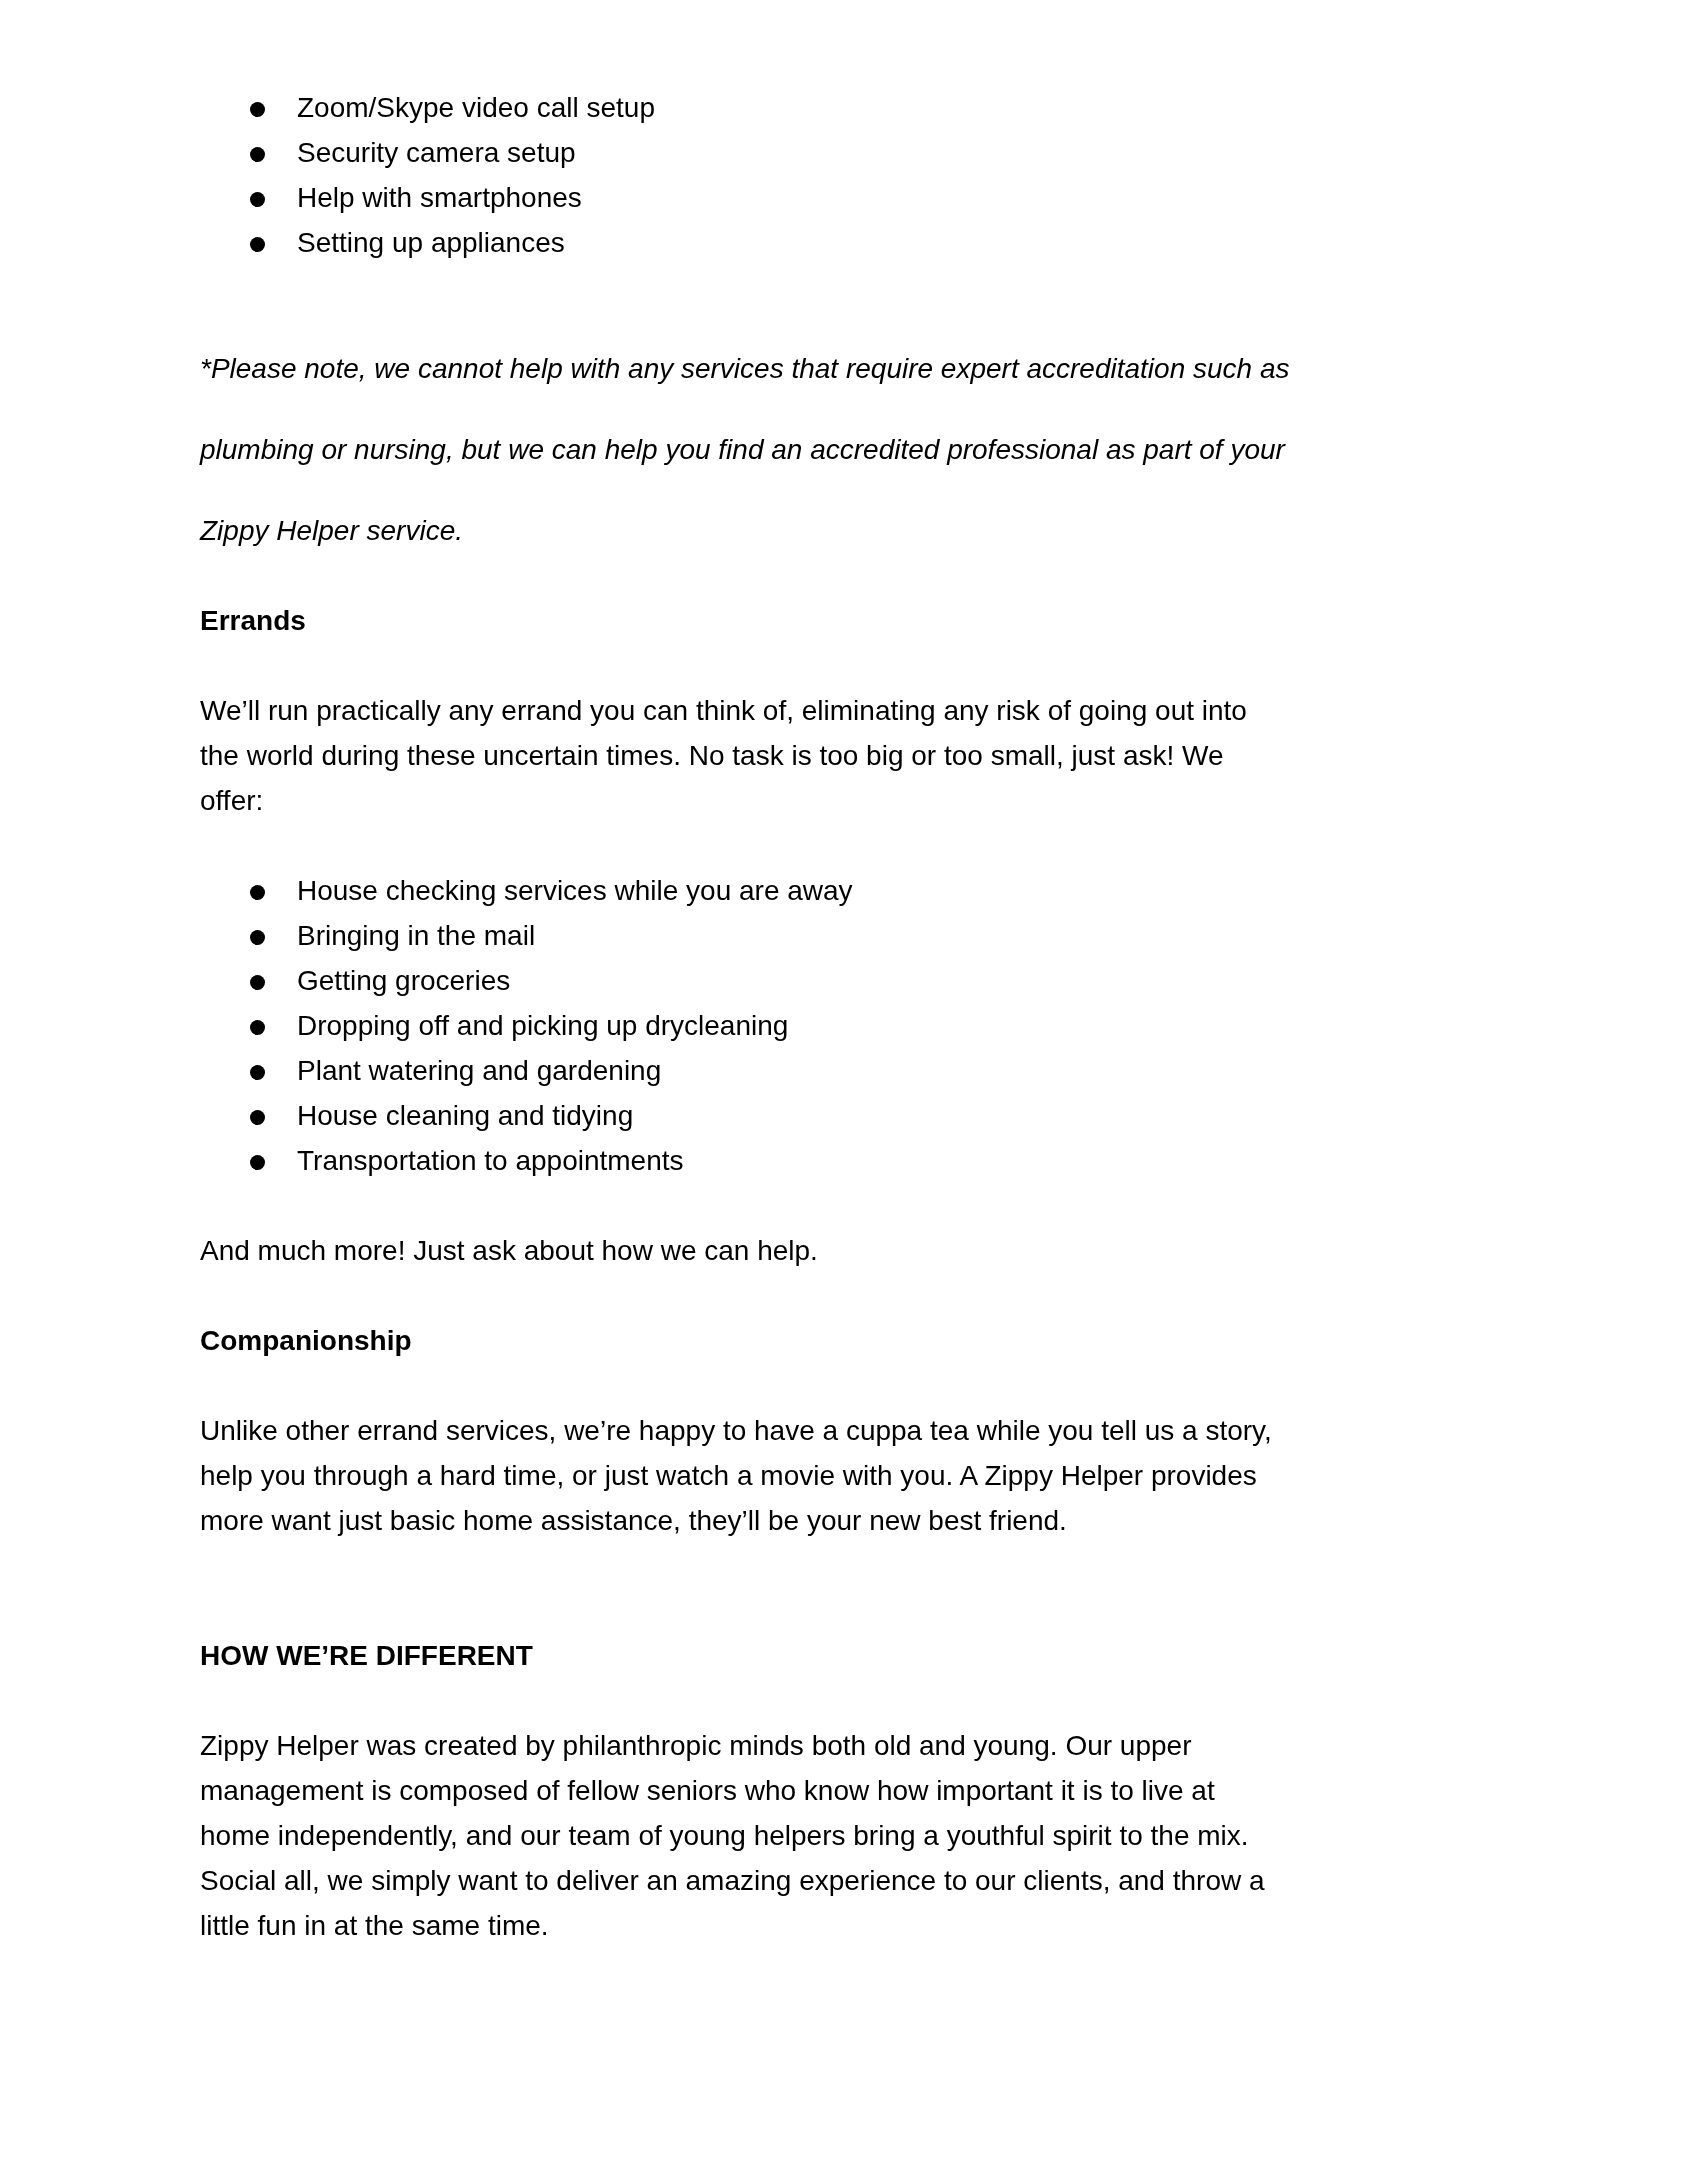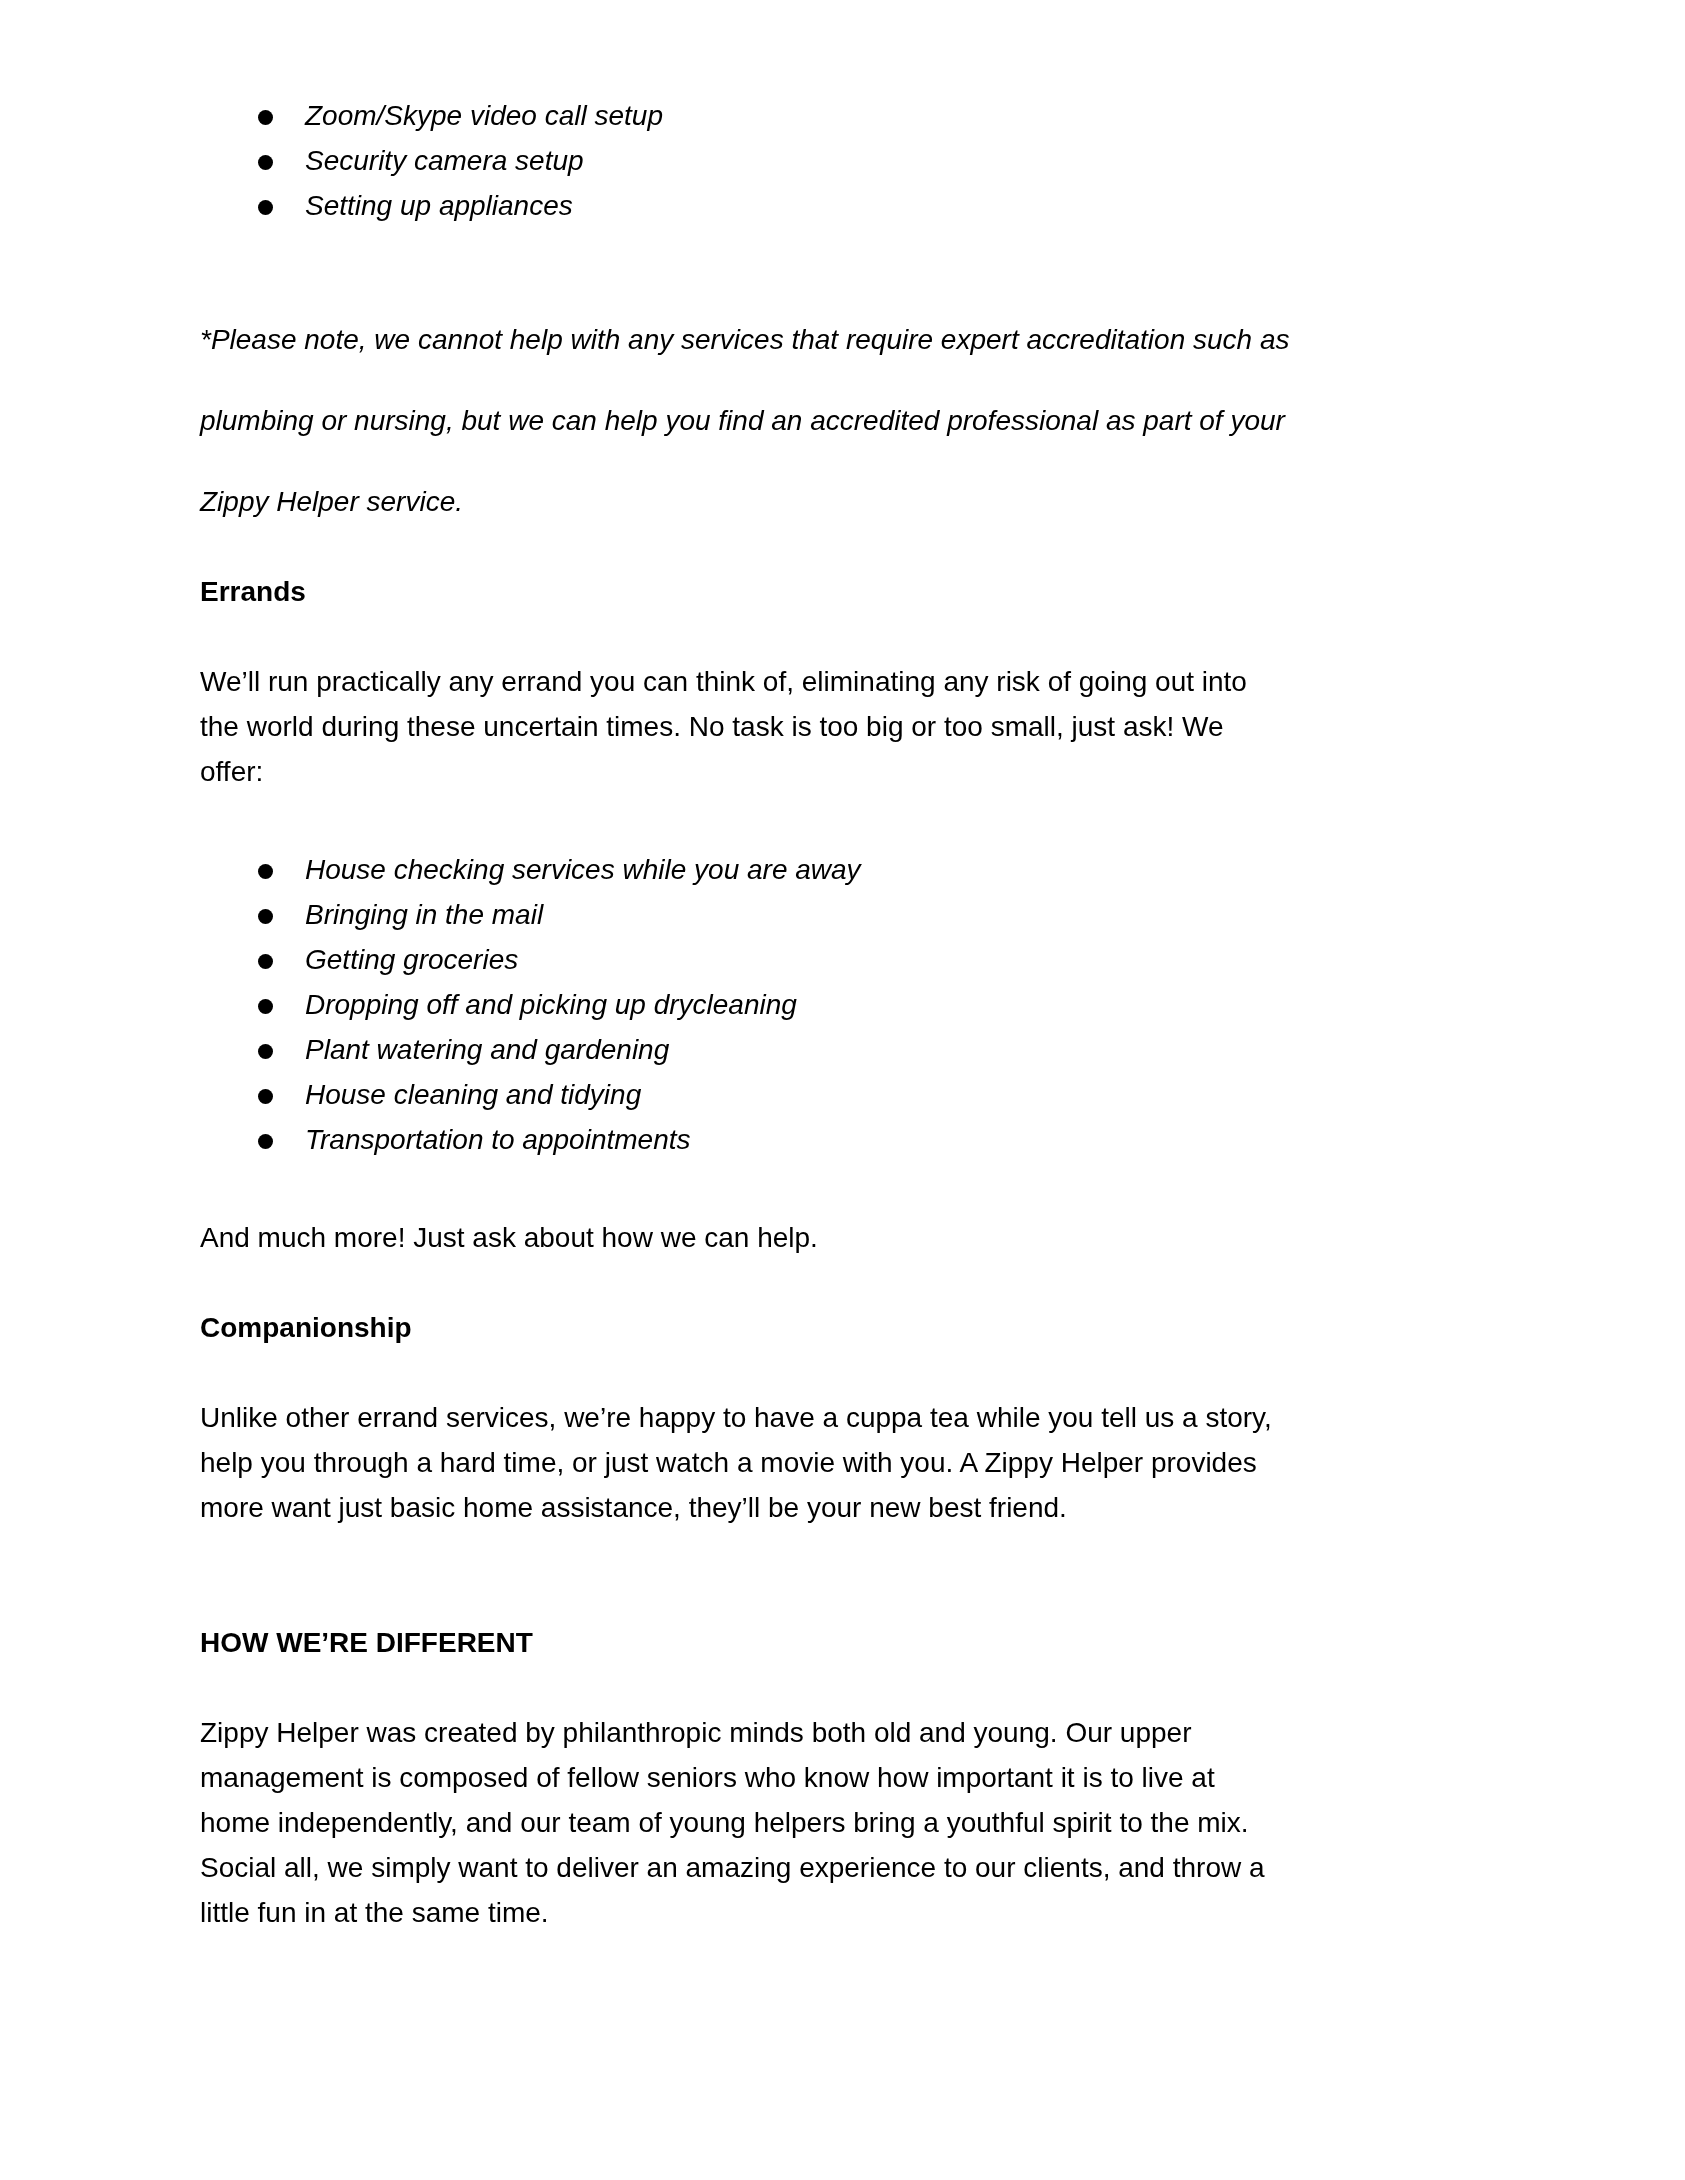--- a/index.html
+++ b/index.html
@@ -34,24 +34,23 @@
   .line {
     display: block;
     white-space: nowrap;
     height: 45px;
   }
   .blank {
     display: block;
     height: 45px;
   }
   .bullet-list {
-    margin: 8px;
+    margin: 0;
     padding: 0;
     list-style: none;
-    font-style: italic;
   }
   .bullet-item {
     position: relative;
     padding-left: 97px;
     height: 45px;
     white-space: nowrap;
   }
   .bullet-glyph {
     position: absolute;
     left: 50px;
@@ -66,20 +65,21 @@
 </style>
 </head>
 <body>
 
 <div class="page">
   <div class="content">
 
     <ul class="bullet-list">
       <li class="bullet-item"><span class="bullet-glyph"></span><span>Zoom/Skype video call setup</span></li>
       <li class="bullet-item"><span class="bullet-glyph"></span><span>Security camera setup</span></li>
+      <li class="bullet-item"><span class="bullet-glyph"></span><span>Help with smartphones</span></li>
       <li class="bullet-item"><span class="bullet-glyph"></span><span>Setting up appliances</span></li>
     </ul>
 
     <span class="blank"></span>
 
     <div>
       <span class="line italic">*Please note, we cannot help with any services that require expert accreditation such as</span>
       <span class="line italic">plumbing or nursing, but we can help you find an accredited professional as part of your</span>
       <span class="line italic">Zippy Helper service.</span>
     </div>

